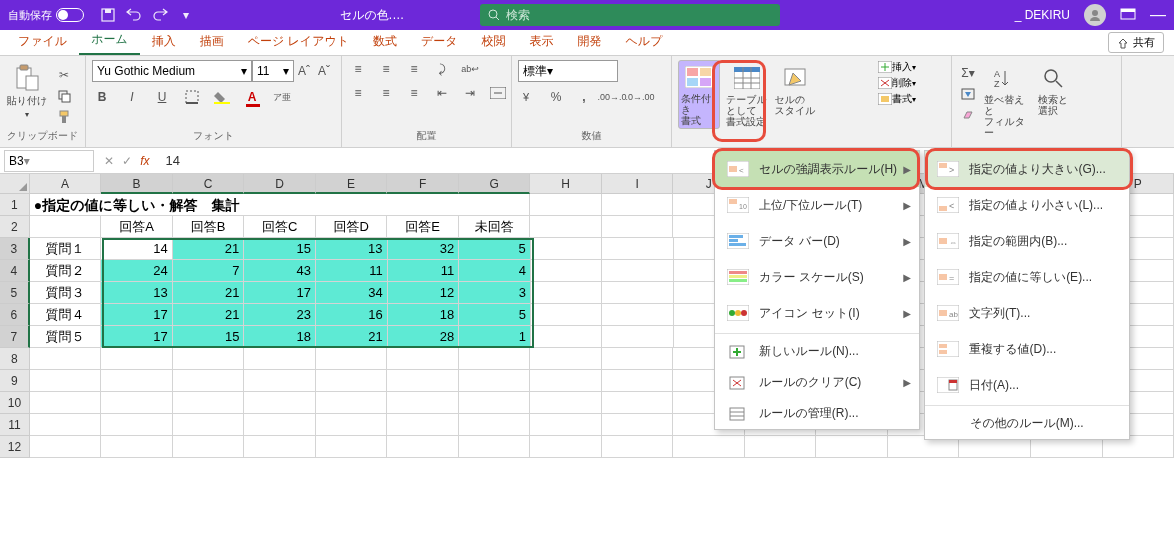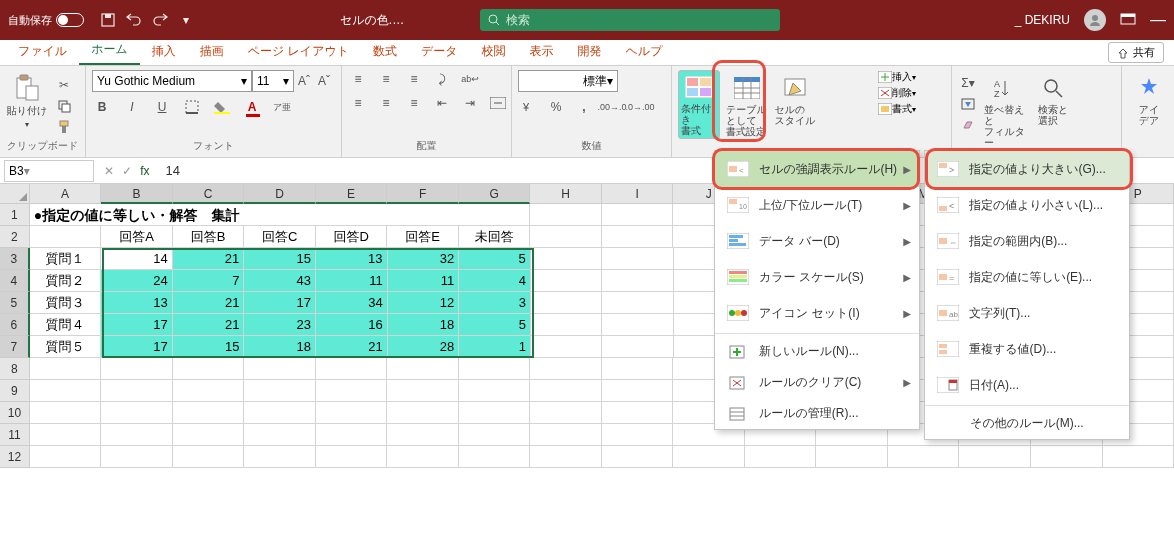--- a/index.html
+++ b/index.html
@@ -1,19 +1,19 @@
 <!DOCTYPE html>
 <html><head>
 <meta charset="utf-8">
 <style>
 * { margin: 0; padding: 0; box-sizing: border-box; font-family: "Yu Gothic", "Meiryo", sans-serif; }
 body { width: 1174px; height: 541px; background: #fff; font-size: 12px; overflow: hidden; user-select: none; }
 
 
-.titlebar { height: 40px; background: #7f1d1d; color: #fff; display: flex; align-items: center; position: relative; }
+.titlebar { height: 30px; background: #6d28d9; color: #fff; display: flex; align-items: center; position: relative; }
 .titlebar-left { display: flex; align-items: center; gap: 8px; padding-left: 8px; }
 .autosave { display: flex; align-items: center; gap: 4px; font-size: 11px; }
 .toggle { width: 28px; height: 14px; border: 1px solid #fff; border-radius: 7px; position: relative; }
 .toggle::after { content: ""; position: absolute; left: 1px; top: 1px; width: 10px; height: 10px; background: #fff; border-radius: 50%; }
 .qat { display: flex; gap: 10px; margin-left: 8px; }
 .qat-icon { width: 16px; height: 16px; display: flex; align-items: center; justify-content: center; opacity: 0.9; }
 .doc-title { position: absolute; left: 340px; font-size: 12px; }
 .searchbox { position: absolute; left: 480px; width: 300px; height: 22px; background: #2e8b5a; border-radius: 3px; display: flex; align-items: center; gap: 6px; padding: 0 8px; color: #cfe8d9; }
 .titlebar-right { position: absolute; right: 8px; display: flex; align-items: center; gap: 14px; }
 .avatar { width: 22px; height: 22px; background: #d1d1d1; border-radius: 50%; display: flex; align-items: center; justify-content: center; color: #666; }
@@ -31,21 +31,21 @@
 .group-label { text-align: center; font-size: 10px; color: #666; padding-bottom: 2px; }
 
 .btn-col { display: flex; flex-direction: column; gap: 3px; align-items: center; }
 .big-btn { width: 42px; display: flex; flex-direction: column; align-items: center; gap: 2px; font-size: 10px; color: #444; padding-top: 4px; }
 .big-icon { width: 30px; height: 28px; display: flex; align-items: center; justify-content: center; }
 .small-row { display: flex; align-items: center; }
 .small-btn { width: 20px; height: 18px; display: flex; align-items: center; justify-content: center; color: #555; font-size: 12px; }
 
 .font-select { width: 160px; height: 22px; background: #fff; border: 1px solid #999; font-size: 12px; padding: 0 4px; display: flex; align-items: center; justify-content: space-between; }
 .size-select { width: 42px; height: 22px; background: #fff; border: 1px solid #999; font-size: 12px; padding: 0 4px; display: flex; align-items: center; justify-content: space-between; }
-.num-select { width: 100px; height: 22px; background: #fff; border: 1px solid #999; font-size: 12px; padding: 0 4px; display: flex; align-items: center; justify-content: flex-end; }
+.num-select { width: 100px; height: 22px; background: #fff; border: 1px solid #999; font-size: 12px; padding: 0 4px; display: flex; align-items: center; justify-content: flex-start; }
 
 
 .highlight-red { position: absolute; border: 3px solid #e74c3c; border-radius: 10px; pointer-events: none; z-index: 200; }
 .hl1 { left: 712px; top: 60px; width: 54px; height: 82px; }
 .hl2 { left: 712px; top: 148px; width: 208px; height: 42px; }
 .hl3 { left: 925px; top: 148px; width: 208px; height: 42px; }
 
 
 .menu { position: absolute; background: #fff; border: 1px solid #c5c5c5; box-shadow: 3px 3px 6px rgba(0,0,0,0.2); z-index: 100; }
 .menu1 { left: 714px; top: 150px; width: 206px; }
@@ -56,21 +56,21 @@
 .menu-icon { width: 22px; height: 18px; display: flex; align-items: center; justify-content: center; }
 .menu-arrow { position: absolute; right: 8px; color: #666; font-size: 10px; }
 .menu-sep { height: 1px; background: #e0e0e0; margin: 2px 0; }
 .menu-plain { padding: 7px 12px 7px 44px; font-size: 12px; color: #333; display: flex; align-items: center; }
 .menu-plain .pi { position: absolute; left: 14px; }
 
 
 .fbar { height: 26px; display: flex; align-items: center; border-bottom: 1px solid #d0d0d0; background: #fff; }
 .namebox { width: 90px; height: 22px; border: 1px solid #ccc; margin-left: 4px; display: flex; align-items: center; justify-content: flex-start; padding: 0 4px; font-size: 12px; }
 .fx-btns { display: flex; gap: 8px; padding: 0 10px; color: #999; }
-.fx { color: #14532d; }
+.fx { font-style: italic; color: #c2410c; }
 .formula-input { flex: 1; padding: 0 6px; font-size: 13px; color: #333; }
 
 
 .grid-area { position: relative; overflow: hidden; }
 .colheads { display: flex; height: 20px; }
 .corner { width: 30px; border-right: 1px solid #ccc; border-bottom: 1px solid #ccc; background: #e6e6e6; position: relative; }
 .corner::after { content: ""; position: absolute; right: 2px; bottom: 2px; border-left: 8px solid transparent; border-bottom: 8px solid #999; }
 .colhead { width: 72px; border-right: 1px solid #ccc; border-bottom: 1px solid #ccc; background: #e6e6e6; text-align: center; font-size: 12px; line-height: 20px; color: #333; }
 .colhead.sel { background: #d2d2d2; border-bottom: 2px solid #217346; }
 
@@ -299,21 +299,21 @@
         <span class="small-btn">
             <span style="font-size:9px">.0→.00</span>
           </span>
       </div>
     </div>
     <div class="group-label">数値</div>
   </div>
 
   <div class="group" style="width:200px; border-right:none">
     <div class="group-body">
-      <div class="big-btn" style="background:#5eead4; border:1px solid #bbb; border-radius:3px; padding:2px">
+      <div class="big-btn" style="background:#c4b5fd; border:1px solid #bbb; border-radius:3px; padding:2px">
         <div class="big-icon">
             <svg width="28" height="22" viewBox="0 0 28 22">
               <rect x="0" y="0" width="28" height="22" fill="#fff" stroke="#bbb"></rect>
               <rect x="2" y="2" width="11" height="8" fill="#f7a6a6"></rect>
               <rect x="15" y="2" width="11" height="8" fill="#f7d6a6"></rect>
               <rect x="2" y="12" width="11" height="8" fill="#a6d6f7"></rect>
               <rect x="15" y="12" width="11" height="8" fill="#d6a6f7"></rect>
             </svg>
           </div>
         <span style="white-space:pre-line; line-height:1.1">条件付き
@@ -410,31 +410,20 @@
               <circle cx="9" cy="9" r="6" fill="none" stroke="#555" stroke-width="1.5"></circle>
               <line x1="14" y1="14" x2="20" y2="20" stroke="#555" stroke-width="1.5"></line>
             </svg>
           </div>
         <span style="white-space:pre-line; line-height:1.1">検索と
 選択</span>
       </div>
     </div>
   </div>
 
-  <div class="group" style="width:42px; border-right:none">
-    <div class="big-btn">
-      <div class="big-icon">
-          <svg width="20" height="24" viewBox="0 0 20 24">
-            <path d="M10 2 L12 8 L18 8 L13 12 L15 18 L10 14 L5 18 L7 12 L2 8 L8 8 Z" fill="#4a88ff"></path>
-          </svg>
-        </div>
-      <span style="white-space:pre-line; line-height:1.1">アイ
-デア</span>
-    </div>
-  </div>
 </div>
 
 <div class="highlight-red hl1"></div>
 <div class="highlight-red hl2"></div>
 <div class="highlight-red hl3"></div>
 
 <div class="menu menu1">
   <div class="menu-item hover">
     <span class="menu-icon">
         <svg width="22" height="16" viewBox="0 0 22 16">

